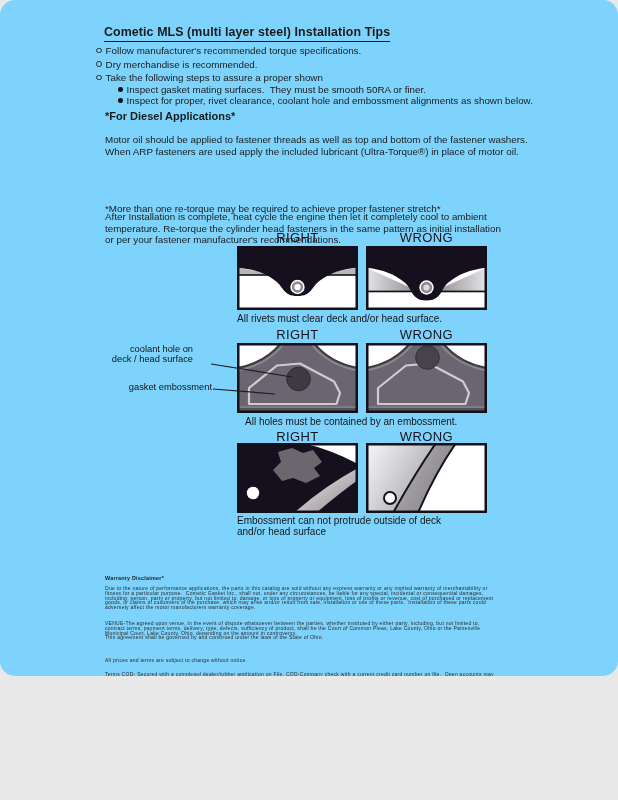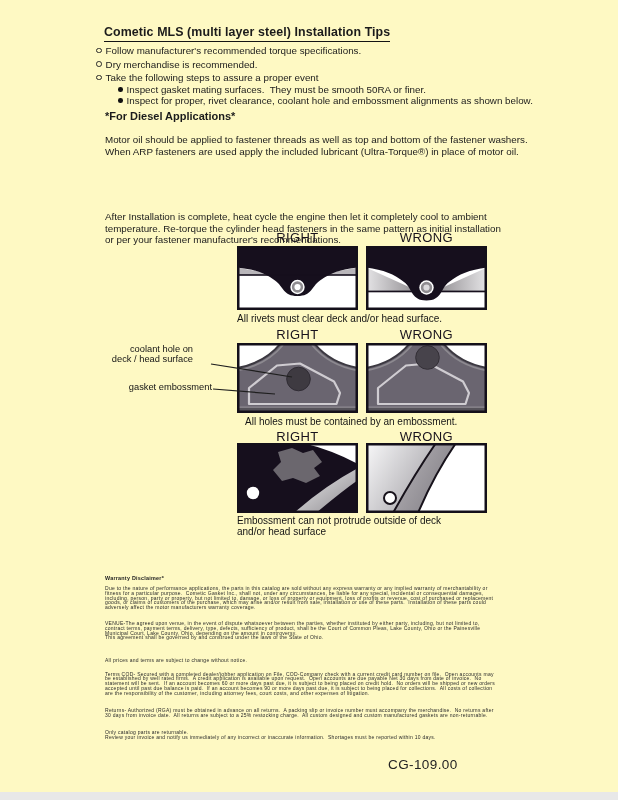--- a/index.html
+++ b/index.html
@@ -1,17 +1,17 @@
 <!DOCTYPE html>
 <html><head>
 <meta charset="utf-8">
 <style>
   html,body{margin:0;padding:0;background:#e8e8e8;}
-  .page{position:relative;width:618px;height:792px;background:#fef9c3;overflow:hidden;
-        font-family:"Liberation Sans",sans-serif;color:#1b1b1b;}
+  .page{position:relative;width:618px;height:676px;background:#7dd3fc;overflow:hidden;
+        font-family:"Liberation Sans",sans-serif;color:#1b1b1b;border-radius:15px;}
   .abs{position:absolute;}
   .pre{white-space:pre;}
   
   .title{left:104px;top:25px;font-size:12.4px;font-weight:bold;border-bottom:1.6px solid #141414;
          padding-bottom:1.5px;letter-spacing:0.1px;}
   
   .bullets{left:96px;top:44px;font-size:9.8px;}
   .bl{display:flex;align-items:center;height:13.4px;white-space:pre;}
   .bl.sub{height:11px;margin-left:22px;}
   .ob{width:3.6px;height:3.6px;border:1px solid #2a2a2a;border-radius:50%;margin-right:4px;flex:0 0 auto;}
@@ -33,31 +33,32 @@
 </head>
 <body>
 
 <div class="page">
 
   <div class="abs title">Cometic MLS (multi layer steel) Installation Tips</div>
 
   <div class="abs bullets">
     <div class="bl"><span class="ob"></span><span>Follow manufacturer's recommended torque specifications.</span></div>
     <div class="bl"><span class="ob"></span><span>Dry merchandise is recommended.</span></div>
-    <div class="bl"><span class="ob"></span><span>Take the following steps to assure a proper event</span></div>
+    <div class="bl"><span class="ob"></span><span>Take the following steps to assure a proper shown</span></div>
     <div class="bl sub"><span class="fb"></span><span>Inspect gasket mating surfaces.  They must be smooth 50RA or finer.</span></div>
     <div class="bl sub"><span class="fb"></span><span>Inspect for proper, rivet clearance, coolant hole and embossment alignments as shown below.</span></div>
   </div>
 
   <div class="abs dheading">*For Diesel Applications*</div>
   <div class="abs para p1 pre">Motor oil should be applied to fastener threads as well as top and bottom of the fastener washers.
 When ARP fasteners are used apply the included lubricant (Ultra-Torque®) in place of motor oil.</div>
   <div class="abs para p2 pre">After Installation is complete, heat cycle the engine then let it completely cool to ambient
 temperature. Re-torque the cylinder head fasteners in the same pattern as initial installation
 or per your fastener manufacturer's recommendations.</div>
+  <div class="abs para dnote pre">*More than one re-torque may be required to achieve proper fastener stretch*</div>
 
   <div class="abs figlabel" style="left:237px;top:230px;">RIGHT</div>
   <div class="abs figlabel" style="left:366px;top:230px;">WRONG</div>
 
   <svg class="abs panel" style="left:237px;top:246px;" width="121" height="64" viewBox="0 0 121 64">
     <rect width="121" height="64" fill="#ffffff"></rect>
     <path d="M0,21.5 L42,29 L0,29 Z" fill="#b9b6ba"></path>
     <path d="M121,21.5 L79,29 L121,29 Z" fill="#b9b6ba"></path>
     <path d="M0,0 H121 V21.5 C103,23.5 94,26.5 83,34.5 C74,41 75,50 60.5,50 C46,50 47,41 38,34.5 C27,26.5 18,23.5 0,21.5 Z" fill="#160f1d"></path>
     <rect x="0" y="28.2" width="121" height="1.6" fill="#160f1d"></rect>

